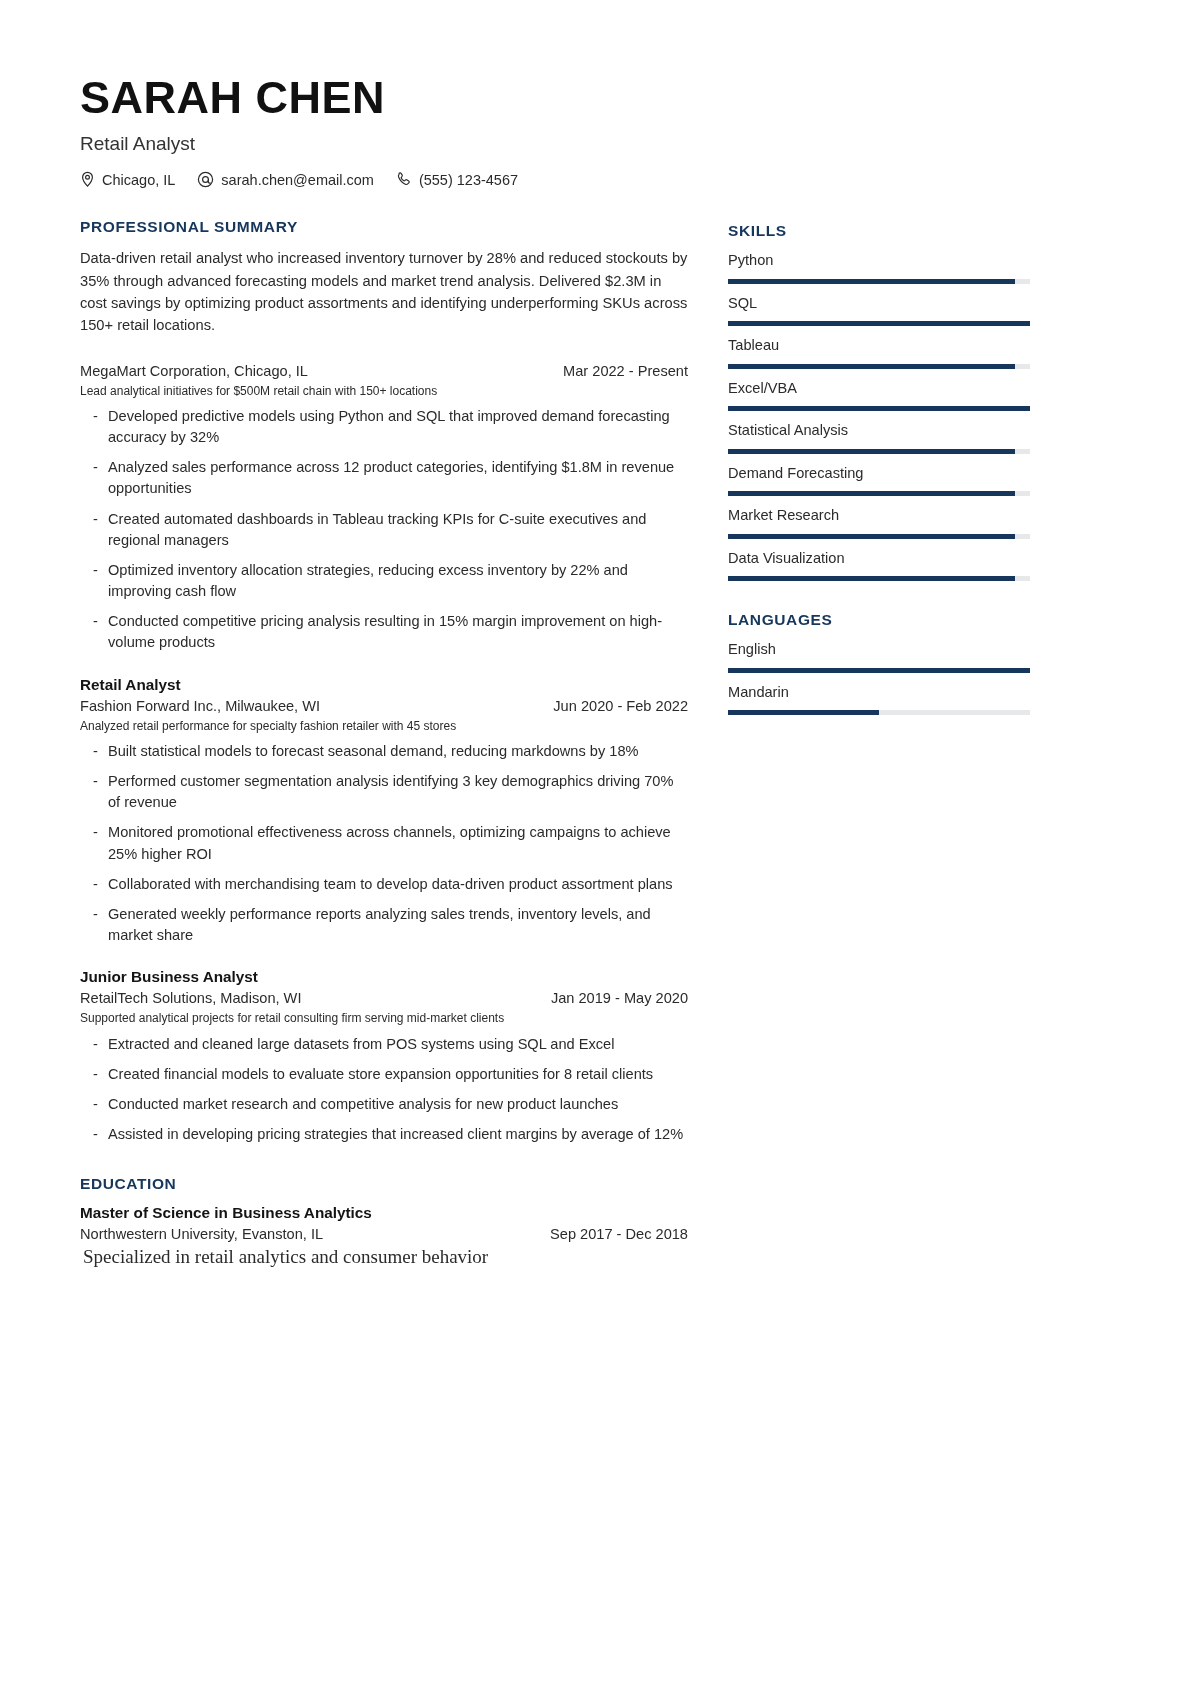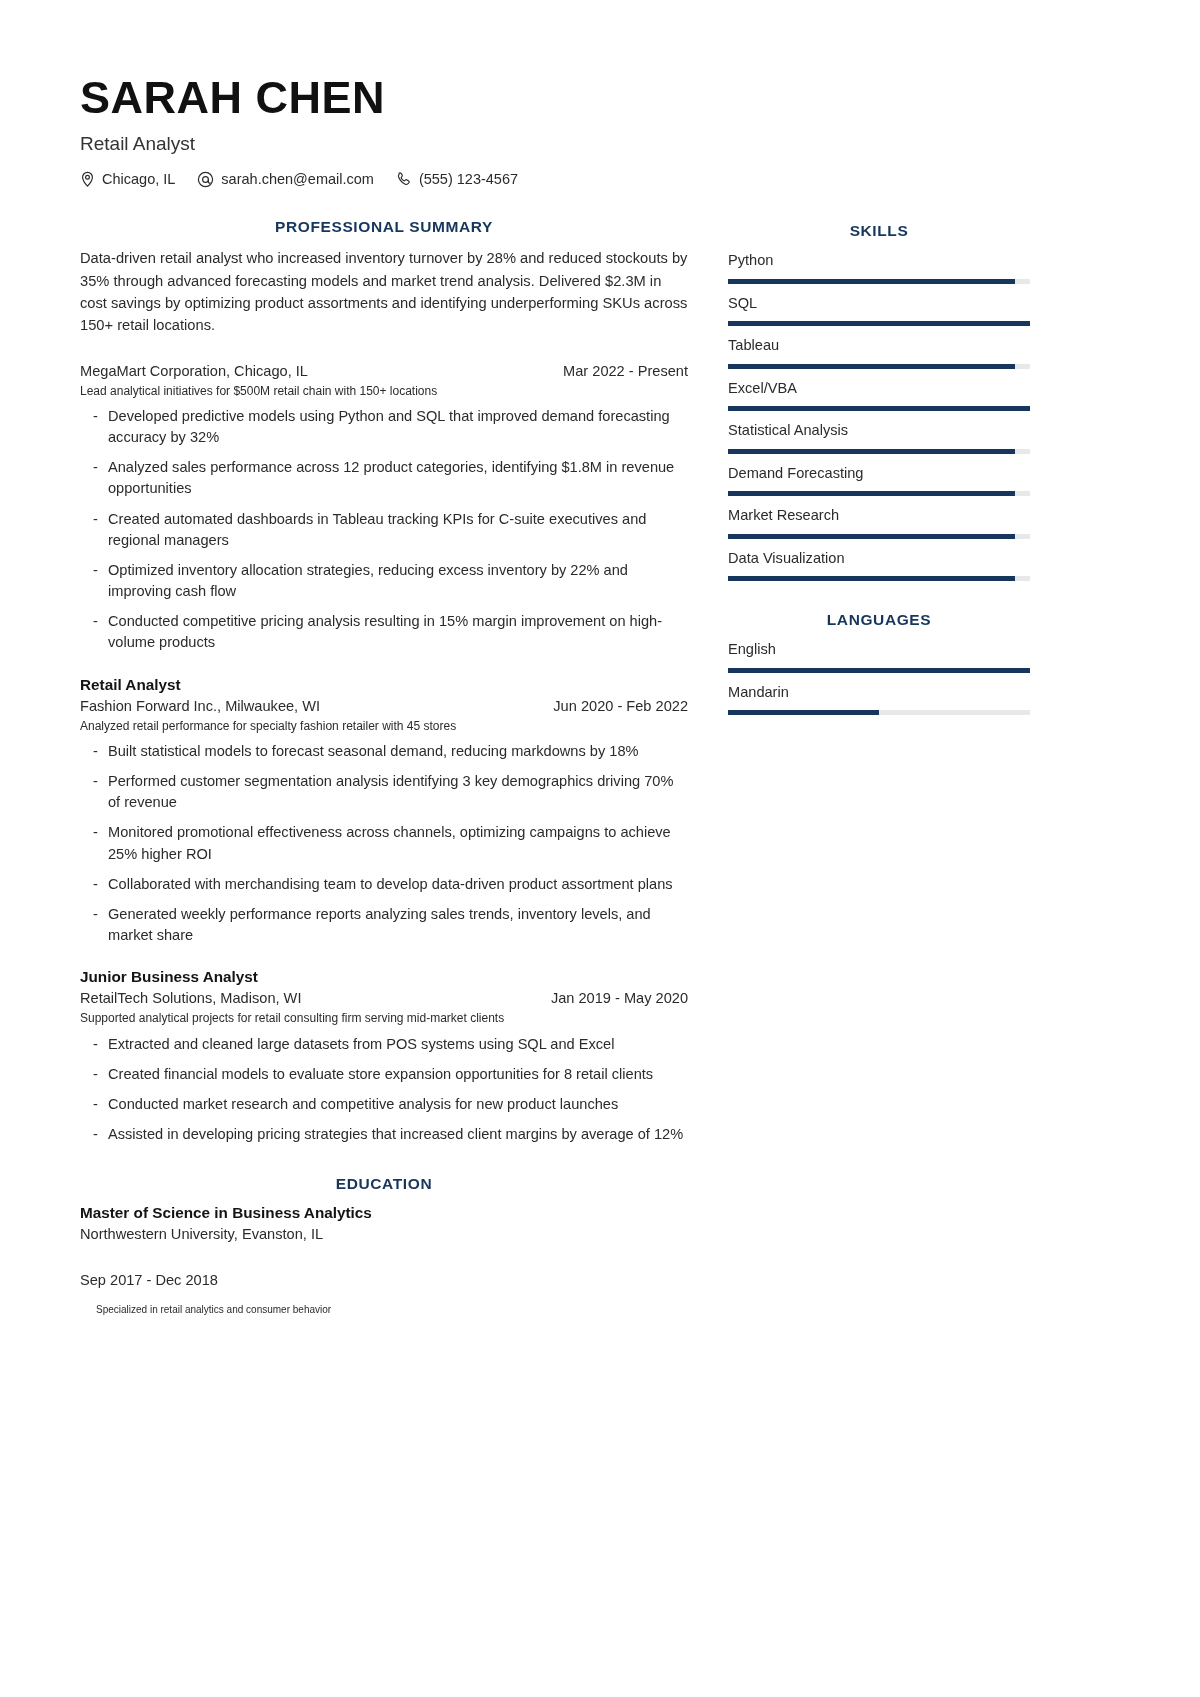--- a/index.html
+++ b/index.html
@@ -40,20 +40,21 @@
   .contact-row {
     display: flex;
     align-items: center;
     gap: 22px;
     font-size: 14.5px;
     color: #2b2b2b;
     margin-bottom: 30px;
   }
   .contact-item {
     display: flex;
+    align-items: center;
     gap: 7px;
     white-space: nowrap;
   }
   .contact-item svg { display: block; flex: none; }
 
   
   .body-grid {
     display: flex;
     align-items: flex-start;
     gap: 40px;
@@ -62,21 +63,20 @@
   .col-side { width: 302px; flex: none; padding-top: 4px; }
 
   
   .section-title {
     font-size: 15.5px;
     font-weight: 700;
     letter-spacing: 0.6px;
     color: #16365c;
     text-transform: uppercase;
     margin: 0 0 11px 0;
-    text-align: center;
   }
   .section { margin-bottom: 26px; }
   .section.employment { margin-bottom: 30px; }
 
   .summary-text {
     font-size: 14.7px;
     line-height: 1.52;
     color: #2b2b2b;
     margin: 0;
   }
@@ -130,32 +130,32 @@
 
   
   .edu-title {
     font-size: 15.3px;
     font-weight: 700;
     color: #141414;
     margin: 0 0 4px 0;
   }
   .edu-meta {
     display: flex;
-    justify-content: flex-start;
+    justify-content: space-between;
     align-items: baseline;
     font-size: 14.6px;
     color: #2b2b2b;
     margin-bottom: 4px;
-    gap: 30px;
-    flex-direction: column;
+    gap: 18px;
   }
   .edu-desc {
-    font-size: 10px;
-    color: #2b2b2b;
-    margin: 16px;
+    font-size: 19px;
+    color: #2b2b2b;
+    margin: 3px;
+    font-family: Liberation Serif, serif;
   }
 
   
   .skill-row { margin-bottom: 11px; }
   .skill-label {
     font-size: 14.6px;
     color: #2b2b2b;
     margin-bottom: 9px;
     line-height: 1.2;
   }

